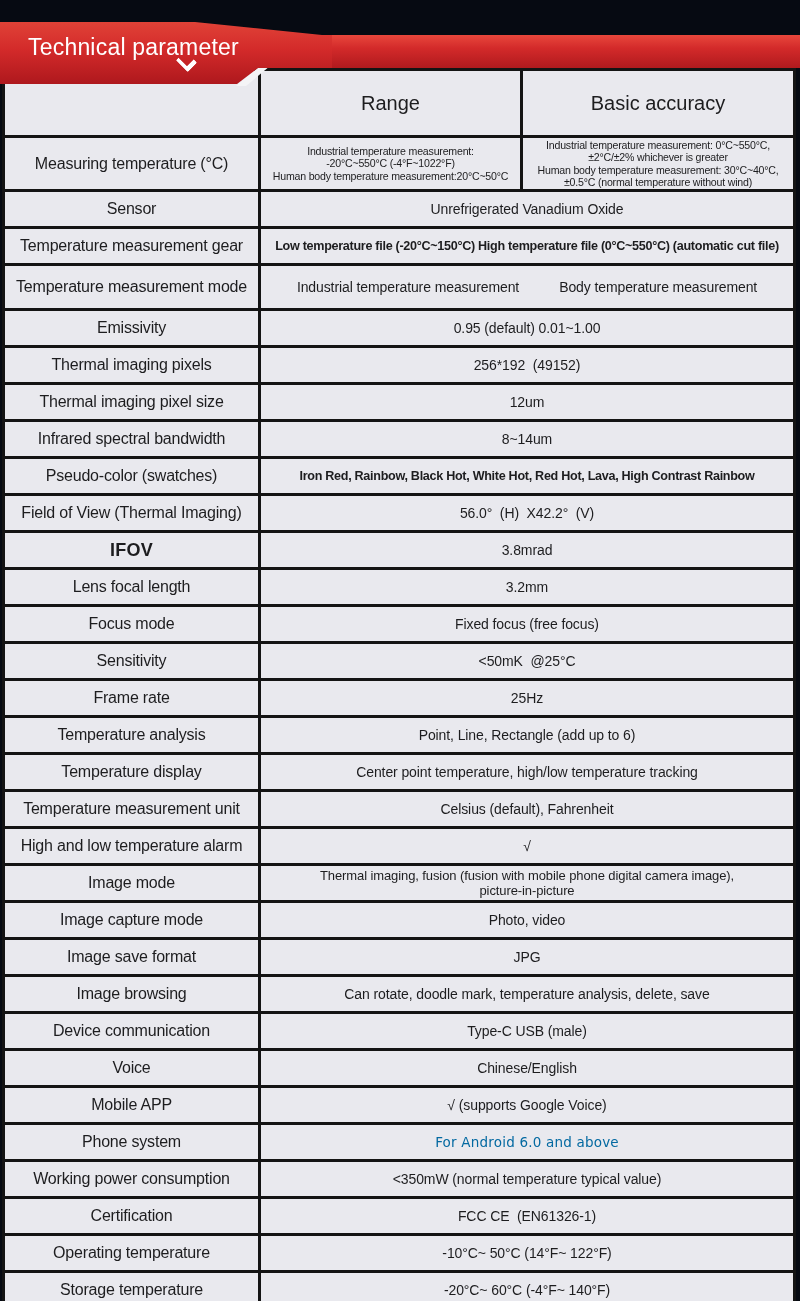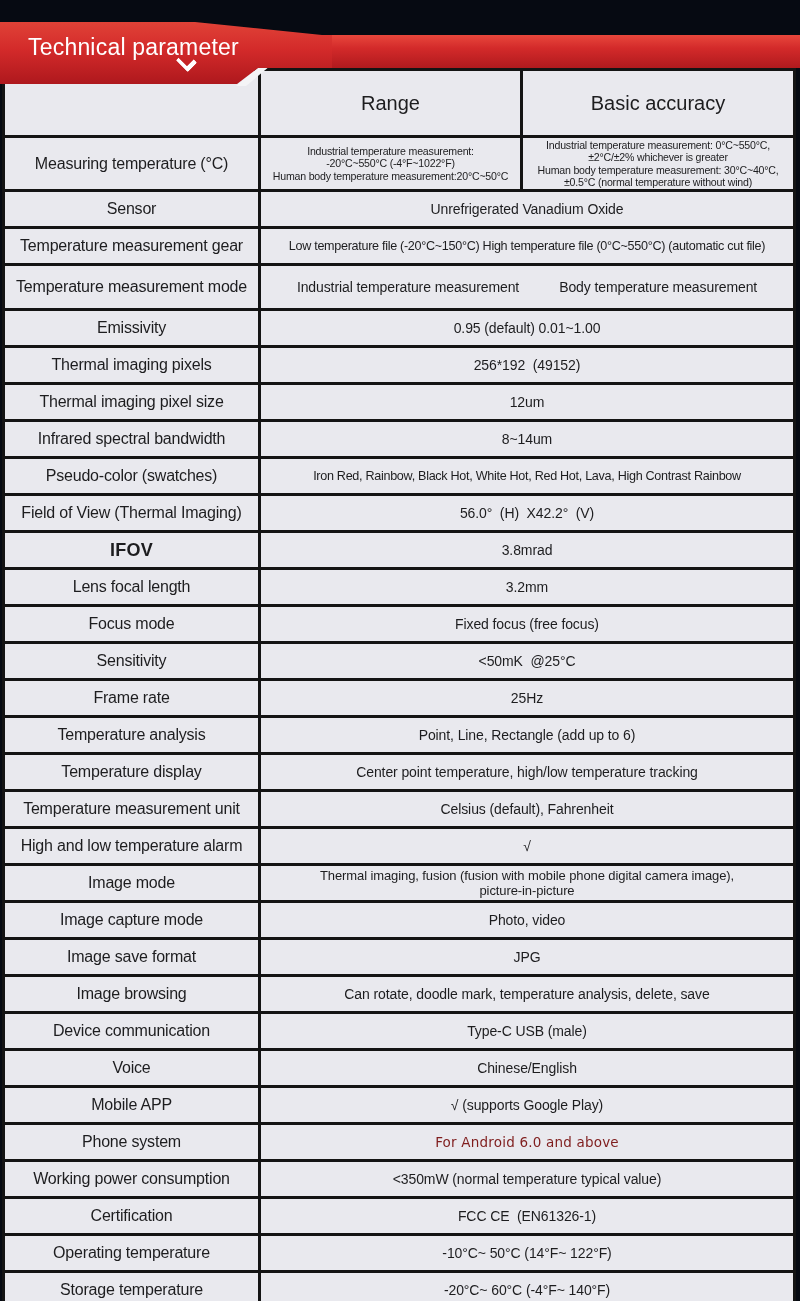--- a/index.html
+++ b/index.html
@@ -44,23 +44,23 @@
     border:3px solid #141414;background:#e9e9ee;color:#1d1d1f;
     text-align:center;vertical-align:middle;padding:1px 3px;overflow:hidden;
   }
   col.c1{width:256px;} col.c2{width:262px;} col.c3{width:273px;}
   tr.hdr td{height:62px;font-size:20px;}
   td.label-cell{font-size:16px;font-weight:400;letter-spacing:-.2px;}
   td.label-sm{font-size:18px;font-weight:bold;letter-spacing:.2px;}
   tr.normal td{height:32px;}
   tr.split td{height:47px;}
   td.value-cell{font-size:14px;white-space:pre-wrap;letter-spacing:-.1px;}
-  td.value-cell.sm{font-size:12.6px;letter-spacing:-.3px;}
+  td.value-cell.sm{font-size:12.6px;letter-spacing:-.3px;font-weight:bold;}
   td.value-cell.lines2{font-size:13px;line-height:15px;}
-  td.value-cell.muted{color:#7f1d1d;font-family:"DejaVu Sans",sans-serif;font-size:13.5px;letter-spacing:.2px;}
+  td.value-cell.muted{color:#0369a1;font-family:"DejaVu Sans",sans-serif;font-size:13.5px;letter-spacing:.2px;}
   td.split-cell{font-size:10.6px;line-height:12.3px;text-align:left;padding:2px 3px;letter-spacing:-.2px;white-space:nowrap;}
   .dual-item{display:inline-block;margin:12px 20px;}
 </style>
 </head>
 <body>
 
 <div class="page">
 
   <div class="red-band"></div>
   <div class="corner-sliver"></div>
@@ -188,21 +188,21 @@
         <tr class="normal">
           <td class="label-cell">Device communication</td>
           <td colspan="2" class="value-cell">Type-C USB (male)</td>
         </tr>
         <tr class="normal">
           <td class="label-cell">Voice</td>
           <td colspan="2" class="value-cell">Chinese/English</td>
         </tr>
         <tr class="normal">
           <td class="label-cell">Mobile APP</td>
-          <td colspan="2" class="value-cell">√ (supports Google Play)</td>
+          <td colspan="2" class="value-cell">√ (supports Google Voice)</td>
         </tr>
         <tr class="normal">
           <td class="label-cell">Phone system</td>
           <td colspan="2" class="value-cell muted">For Android 6.0 and above</td>
         </tr>
         <tr class="normal">
           <td class="label-cell">Working power consumption</td>
           <td colspan="2" class="value-cell">&lt;350mW (normal temperature typical value)</td>
         </tr>
         <tr class="normal">

